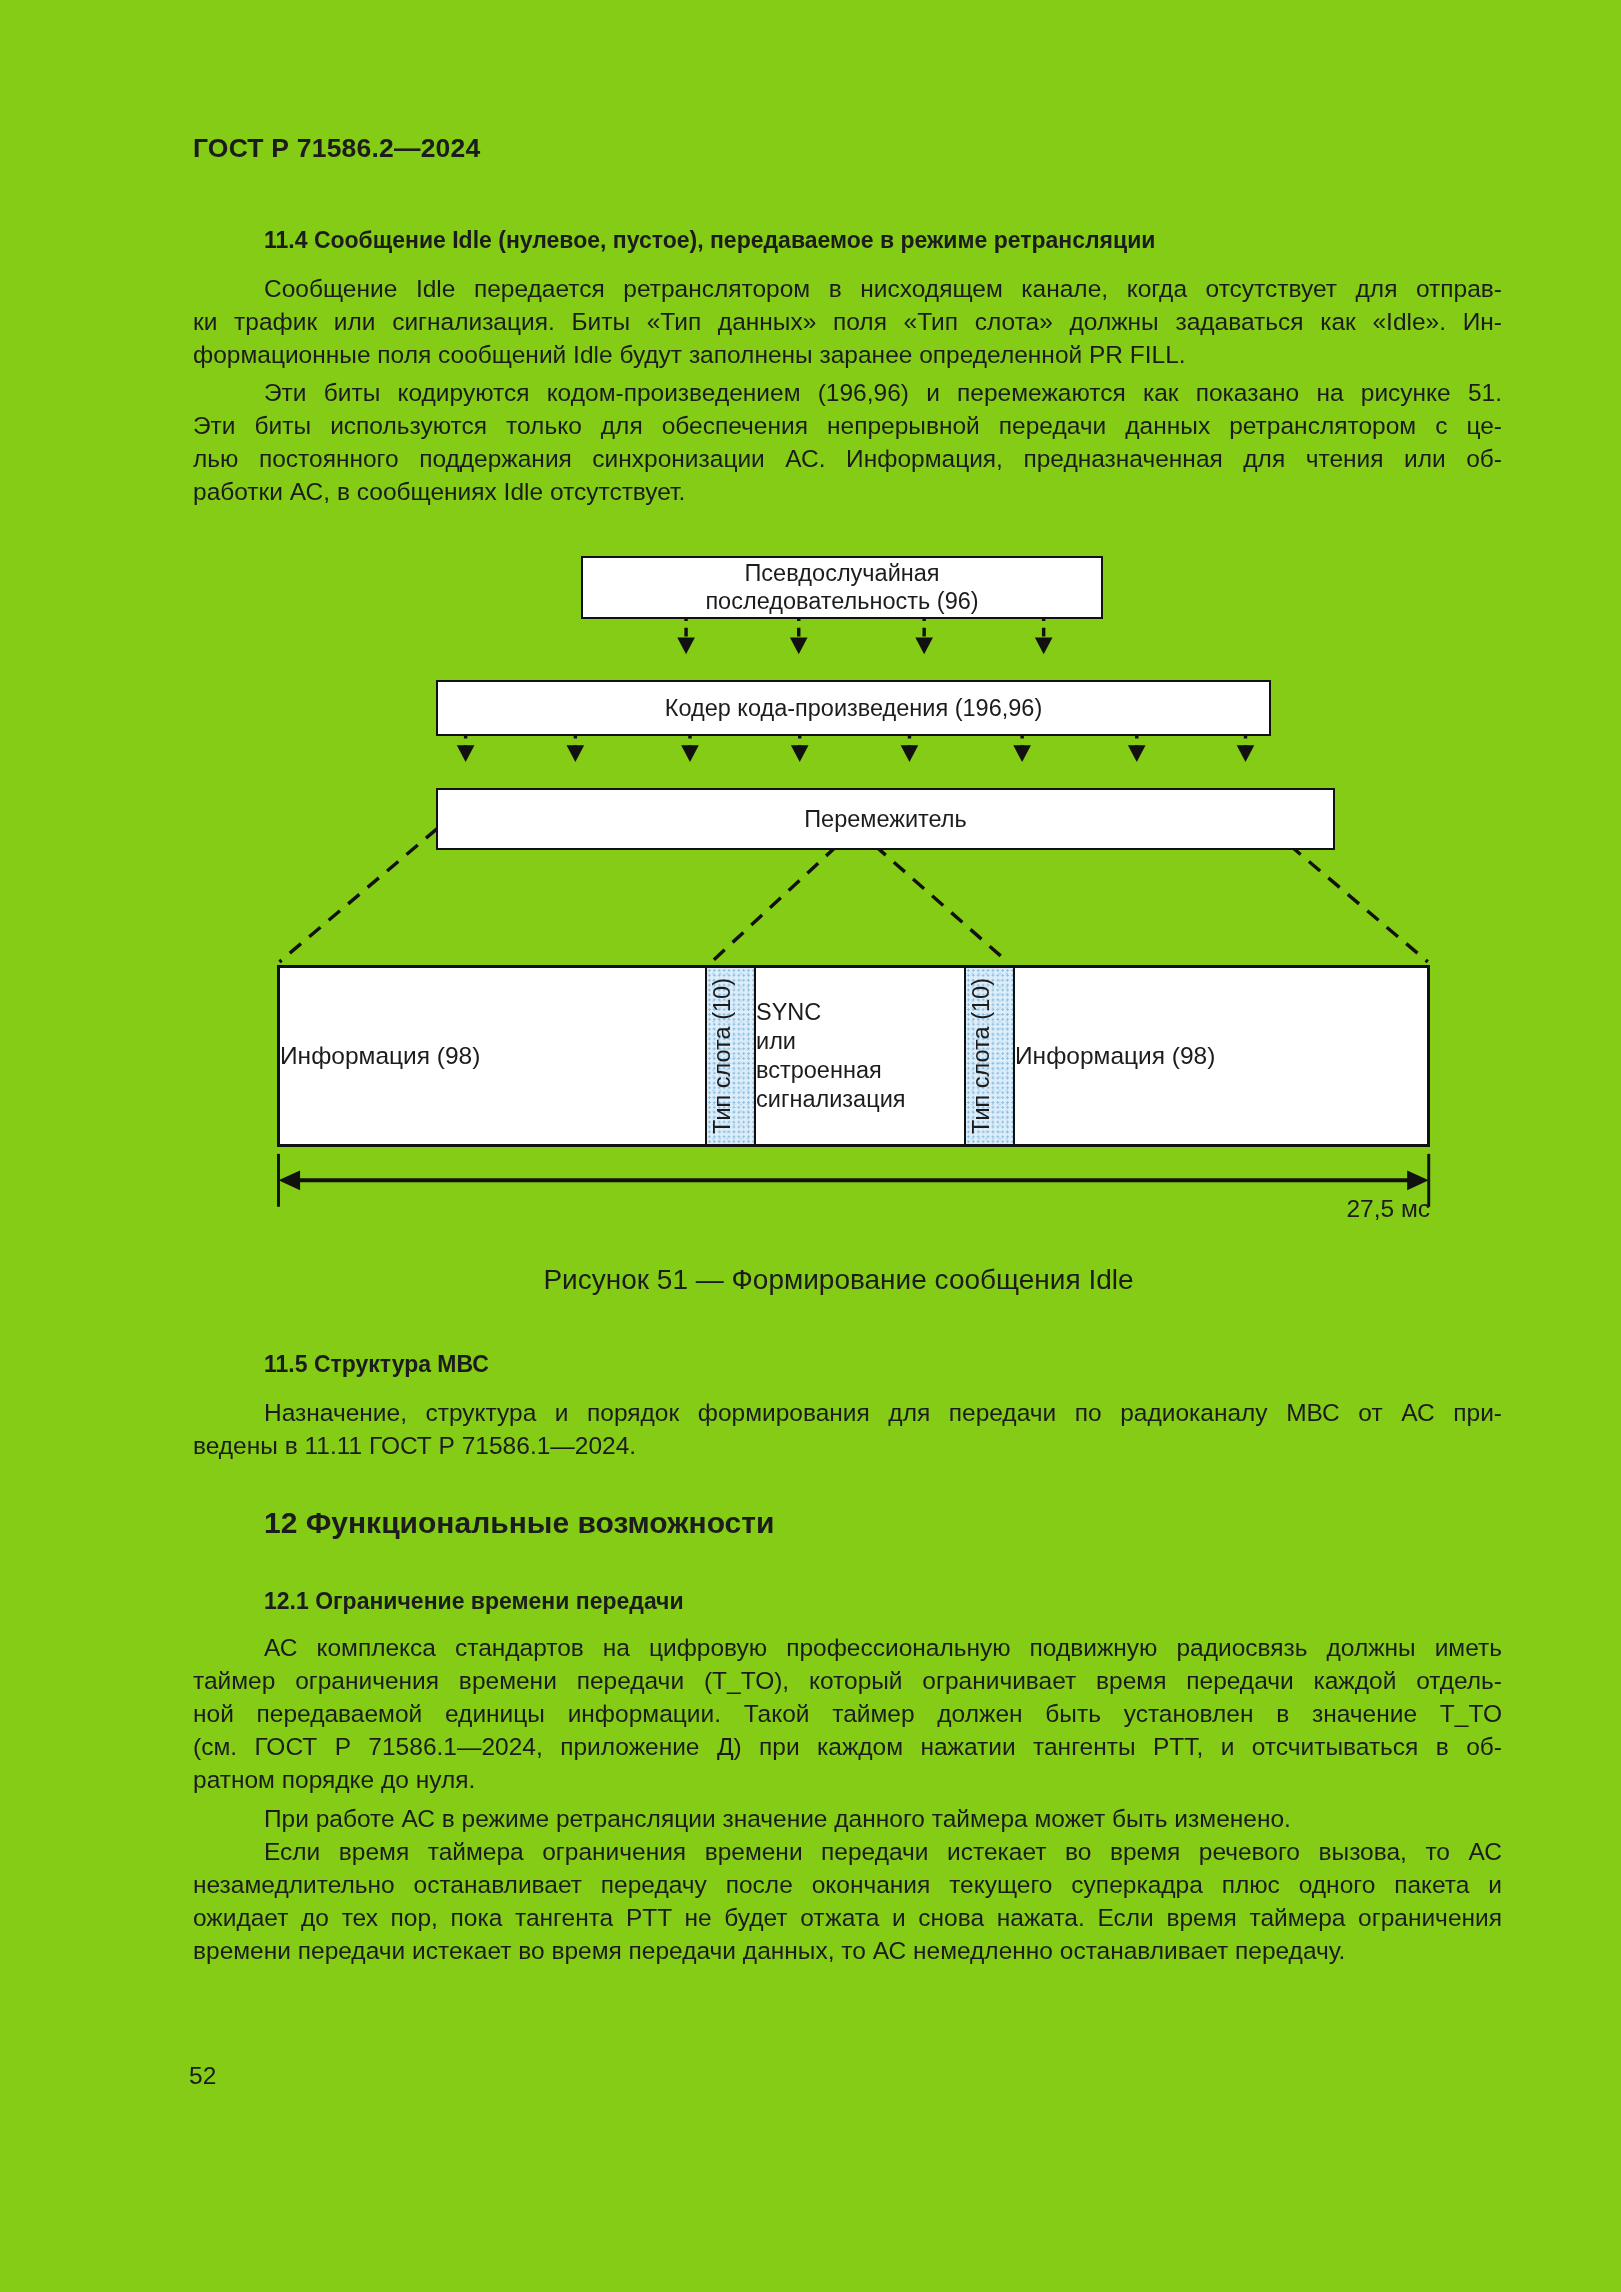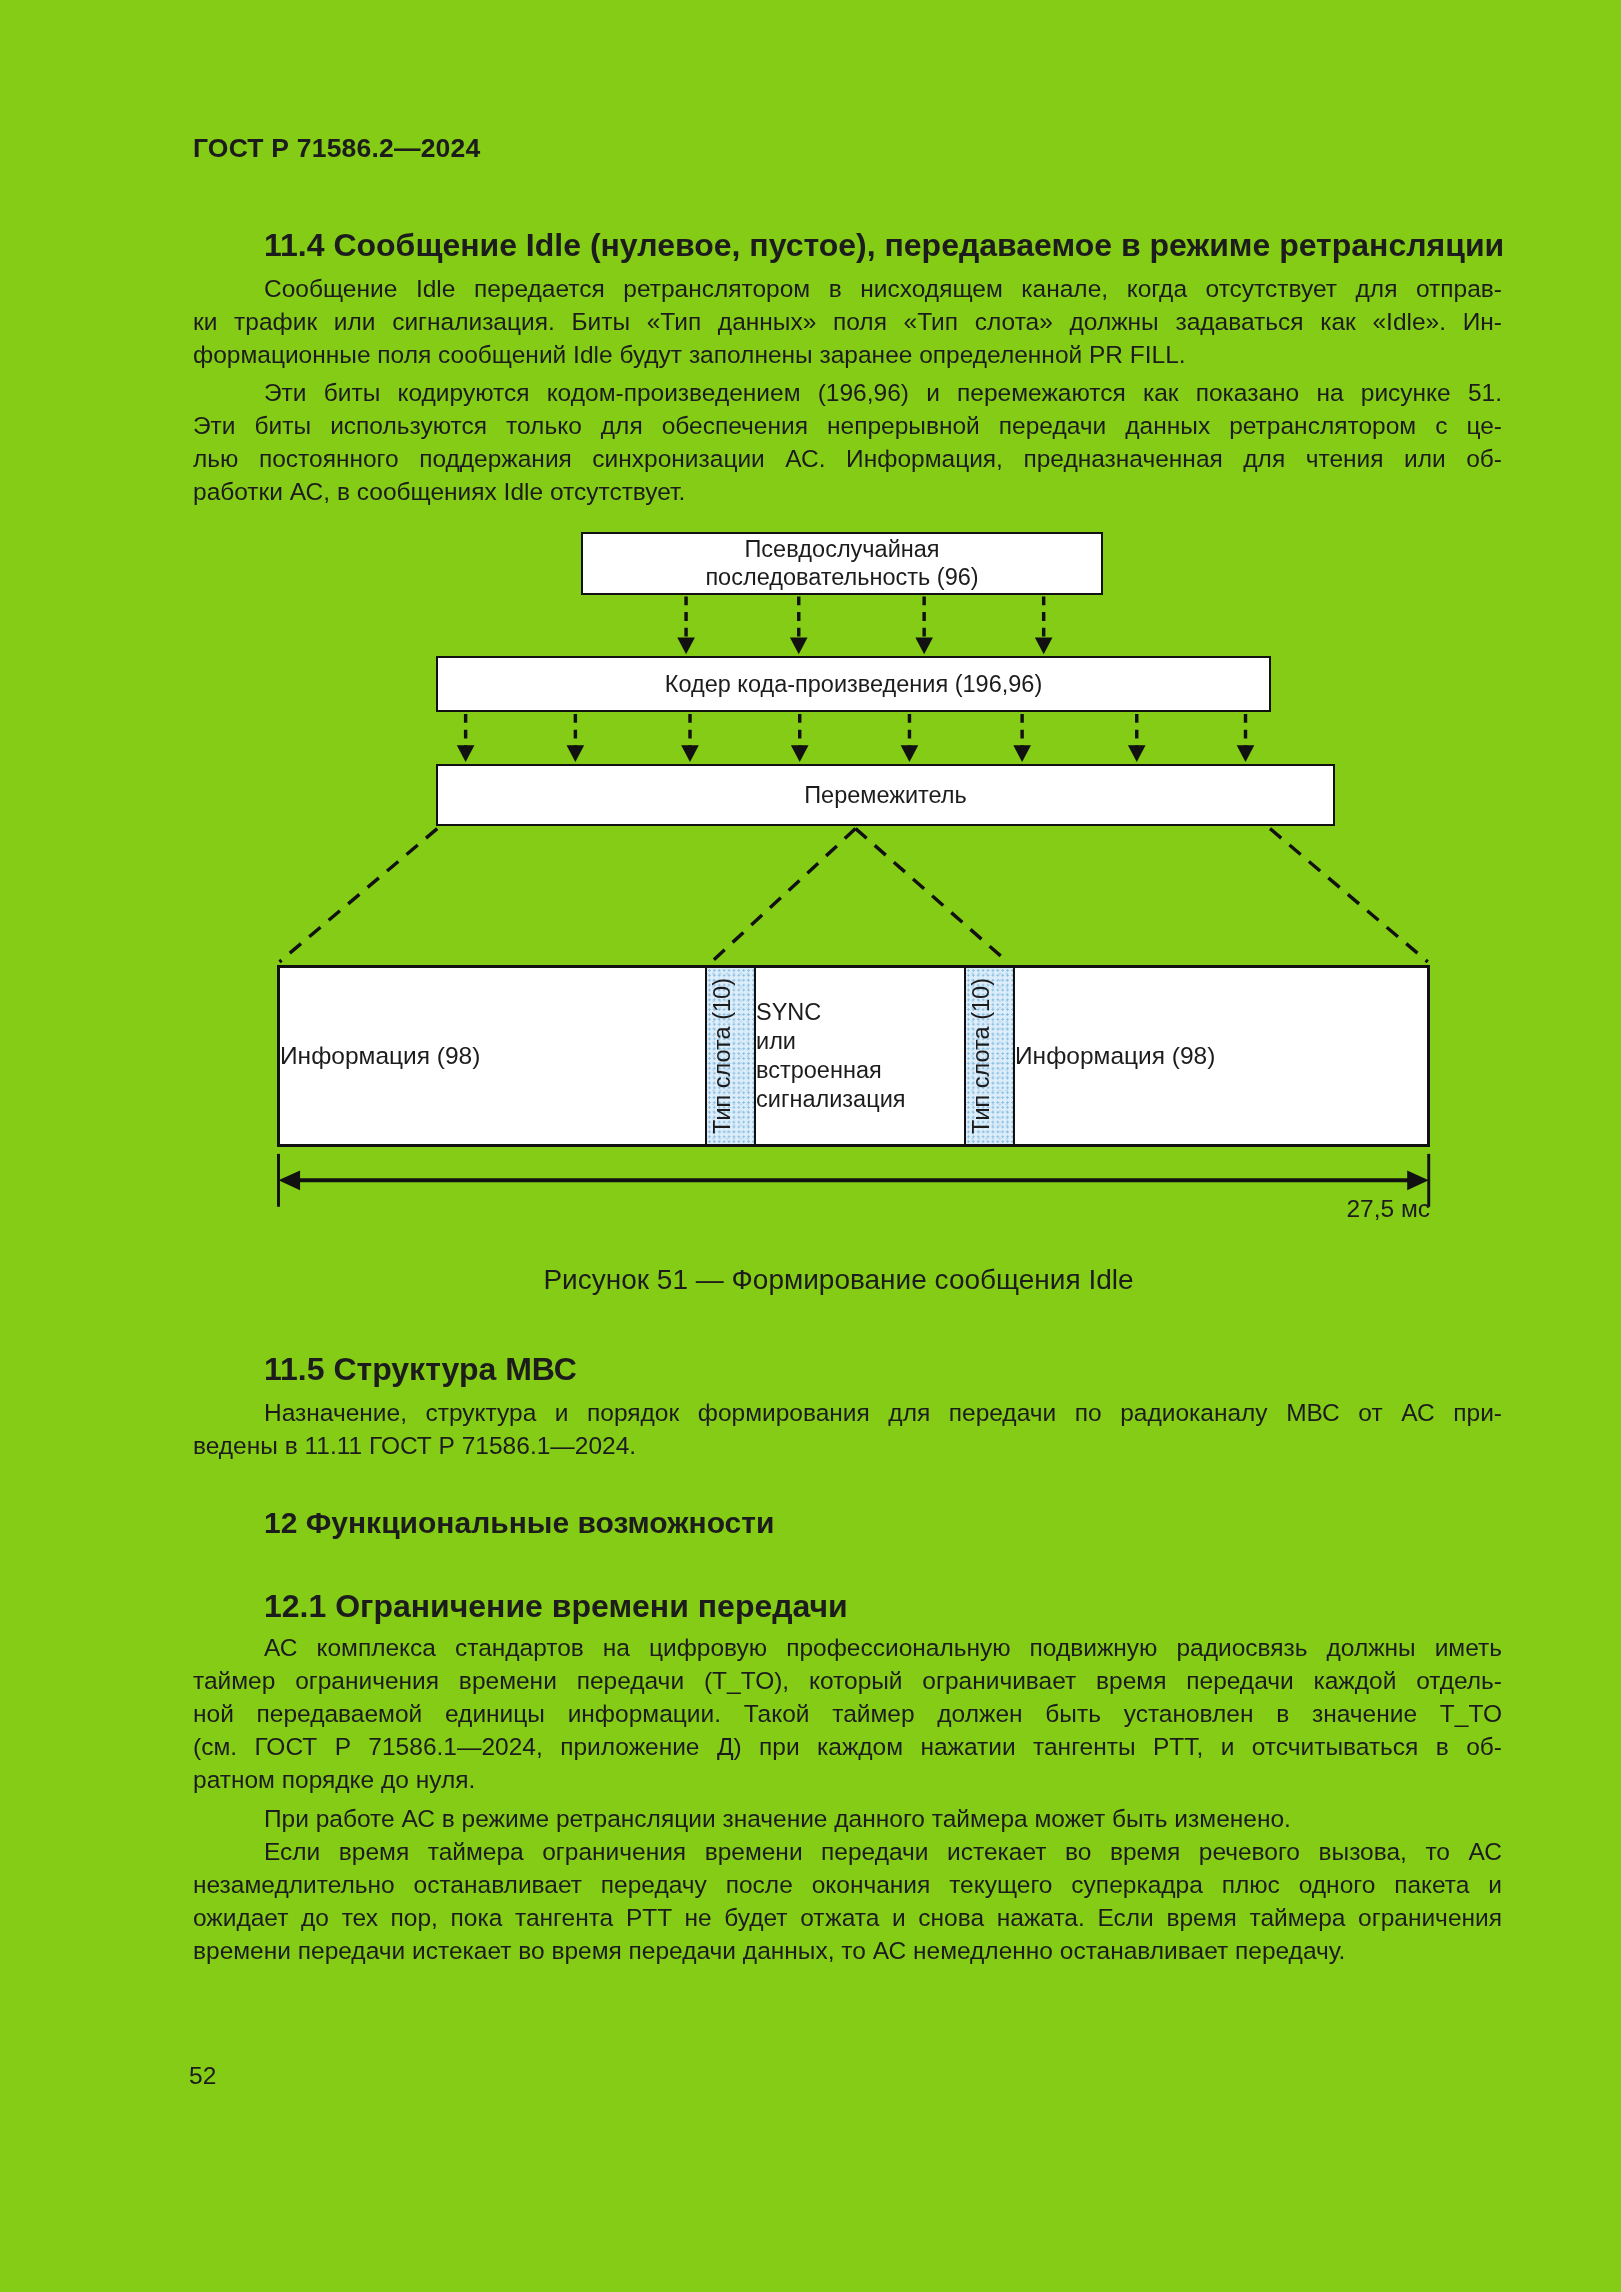--- a/index.html
+++ b/index.html
@@ -10,41 +10,41 @@
     font-family:"Liberation Sans","DejaVu Sans",sans-serif;
     color:#1c1c1c;
     overflow:hidden;
   }
   .doc-header{
     position:absolute;left:193px;top:133px;
     font-size:26.5px;font-weight:bold;letter-spacing:0.2px;
   }
   .heading{
     position:absolute;left:264px;
-    font-size:32px;font-weight:bold;
+    font-size:23px;font-weight:bold;
   }
   .heading-big{
     position:absolute;left:264px;
     font-size:30px;font-weight:bold;
   }
   .para{position:absolute;left:193px;width:1309px;}
   .ln{
     font-size:24.5px;line-height:33px;
     text-align:justify;text-align-last:justify;
   }
   .ln.first{text-indent:71px;}
   .ln.last{text-align-last:left;}
   
   .figure{position:absolute;left:0;top:519px;width:1621px;height:774px;}
   .connectors{position:absolute;left:0;top:0;}
   .fbox{
     position:absolute;box-sizing:border-box;
     border:2.9px solid #111;background:#fff;
     display:flex;flex-direction:column;align-items:center;justify-content:center;
-    font-size:23.5px;line-height:28px;text-align:center;
+    font-size:23.5px;line-height:28px;text-align:center;margin-top:24px;
   }
   .slot{
     position:absolute;box-sizing:border-box;
     border:3.9px solid #111;background:#fff;
     display:flex;flex-direction:row;align-items:stretch;
   }
   .cell{
     box-sizing:border-box;
     display:flex;flex-direction:column;align-items:flex-start;justify-content:center;
     font-size:24.5px;line-height:30px;text-align:center;

